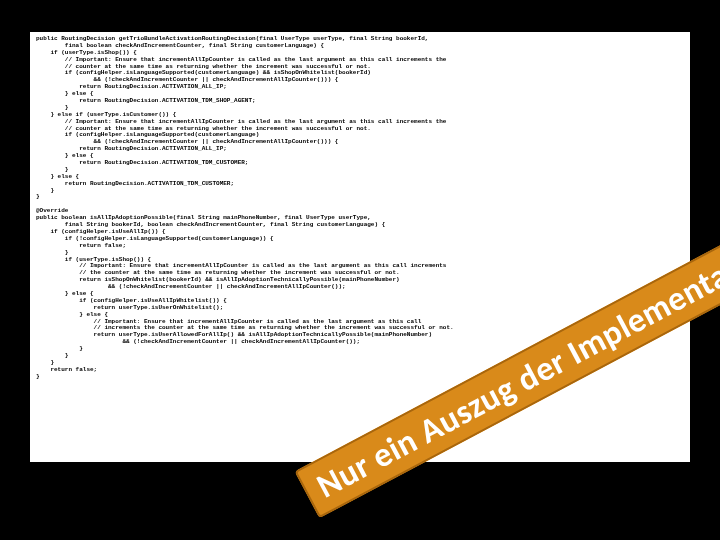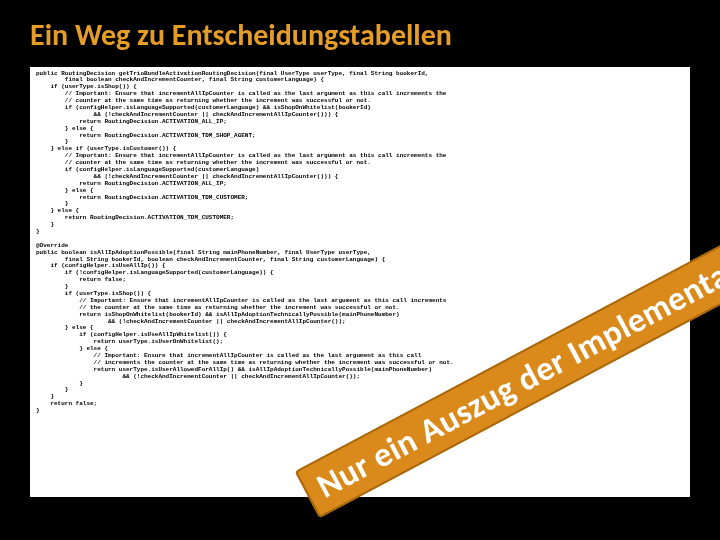--- a/index.html
+++ b/index.html
@@ -7,21 +7,20 @@
 .title-area{padding:18px 30px 10px 30px}
 .title-line{color:#e59d27;font-size:30px;font-weight:700;line-height:1.15}
 .code-block{padding:4px 30px 0 30px;color:#000;background:linear-gradient(to bottom,transparent 0,#000 0);position:relative}
 .code-inner{background:#fff;padding:4px 6px;font-family:"Courier New",monospace;font-size:6px;line-height:1.15;white-space:pre;color:#000;font-weight:700;overflow:hidden;height:430px}
 .stamp{position:absolute;left:275px;top:340px;transform:rotate(-28deg);font-size:34px;font-weight:800;color:#fff;padding:6px 14px;background:#d98a1a;border-radius:4px;letter-spacing:.5px;white-space:nowrap;box-shadow:0 0 0 2px #a8660d inset}
 </style>
 </head>
 <body>
 
 <div class="title-area">
-  <div class="title-line">Ein Weg zu Entscheidungstabellen</div>
 </div>
 
 <div class="code-block">
   <pre class="code-inner">public RoutingDecision getTrioBundleActivationRoutingDecision(final UserType userType, final String bookerId,
         final boolean checkAndIncrementCounter, final String customerLanguage) {
     if (userType.isShop()) {
         // Important: Ensure that incrementAllIpCounter is called as the last argument as this call increments the
         // counter at the same time as returning whether the increment was successful or not.
         if (configHelper.isLanguageSupported(customerLanguage) &amp;&amp; isShopOnWhitelist(bookerId)
                 &amp;&amp; (!checkAndIncrementCounter || checkAndIncrementAllIpCounter())) {

